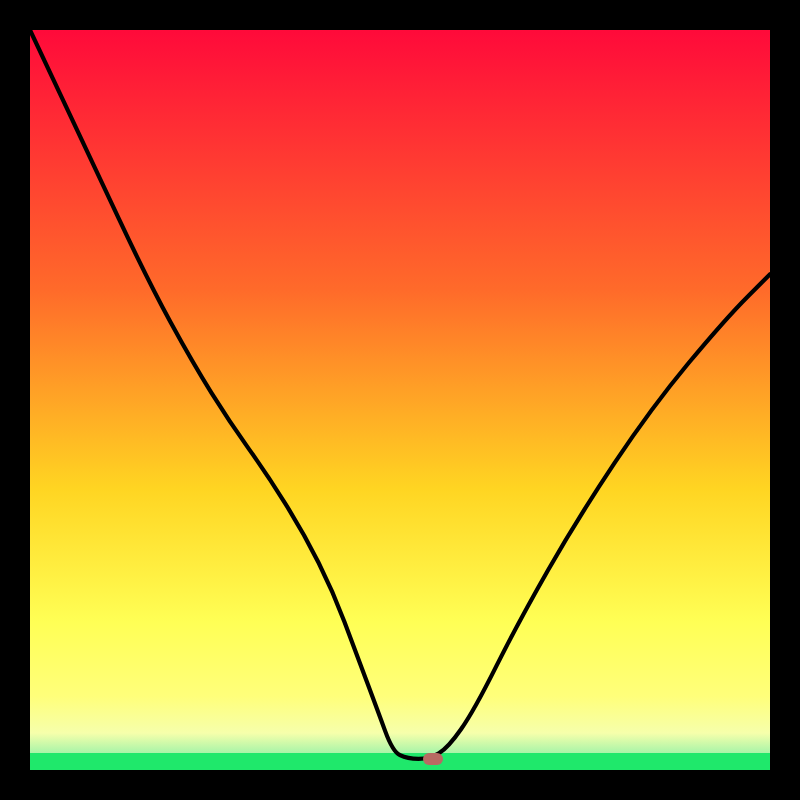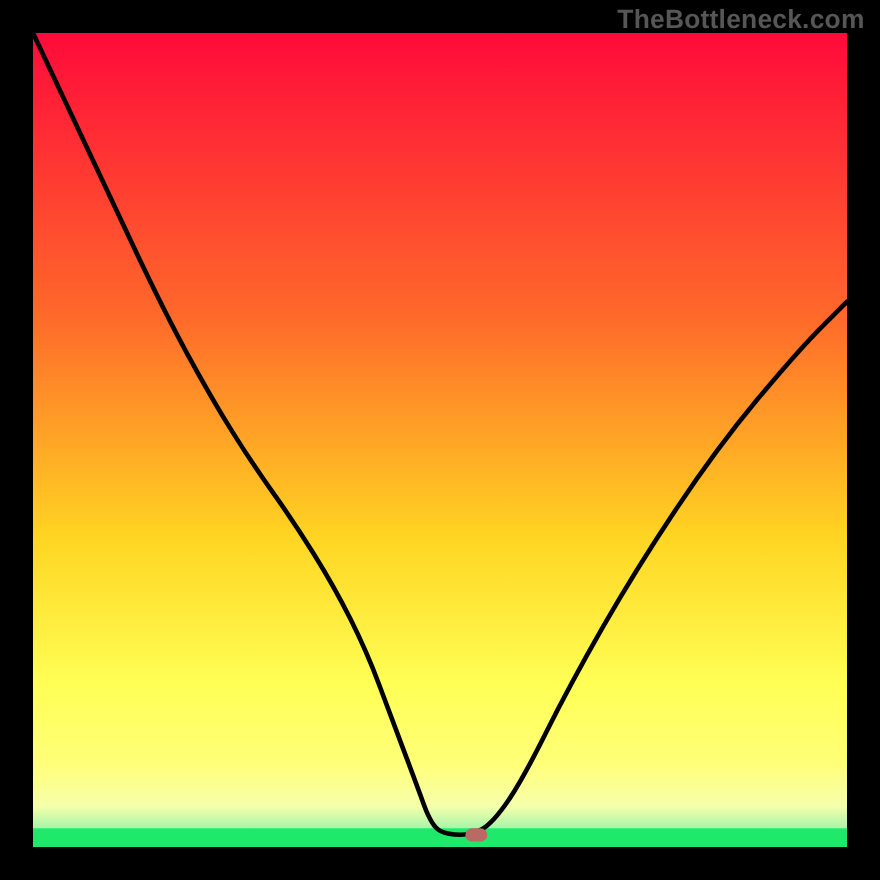--- a/index.html
+++ b/index.html
@@ -46,21 +46,20 @@
     width: 20px;
     height: 12px;
     border-radius: 6px;
     transform: translate(-50%, -50%);
   }
 </style>
 </head>
 <body>
 
 <div class="frame">
-  <div class="watermark">TheBottleneck.com</div>
   <div class="plot">
     <svg class="gradient" viewBox="0 0 740 740" preserveAspectRatio="none">
       <defs>
         <linearGradient id="bg" x1="0" y1="0" x2="0" y2="1">
           <stop id="g0" offset="0%" stop-color="#ff0a3a"></stop>
           <stop id="g1" offset="35%" stop-color="#ff6a2a"></stop>
           <stop id="g2" offset="62%" stop-color="#ffd522"></stop>
           <stop id="g3" offset="80%" stop-color="#ffff55"></stop>
           <stop id="g4" offset="90%" stop-color="#ffff7a"></stop>
           <stop id="g5" offset="95%" stop-color="#f6ffab"></stop>

